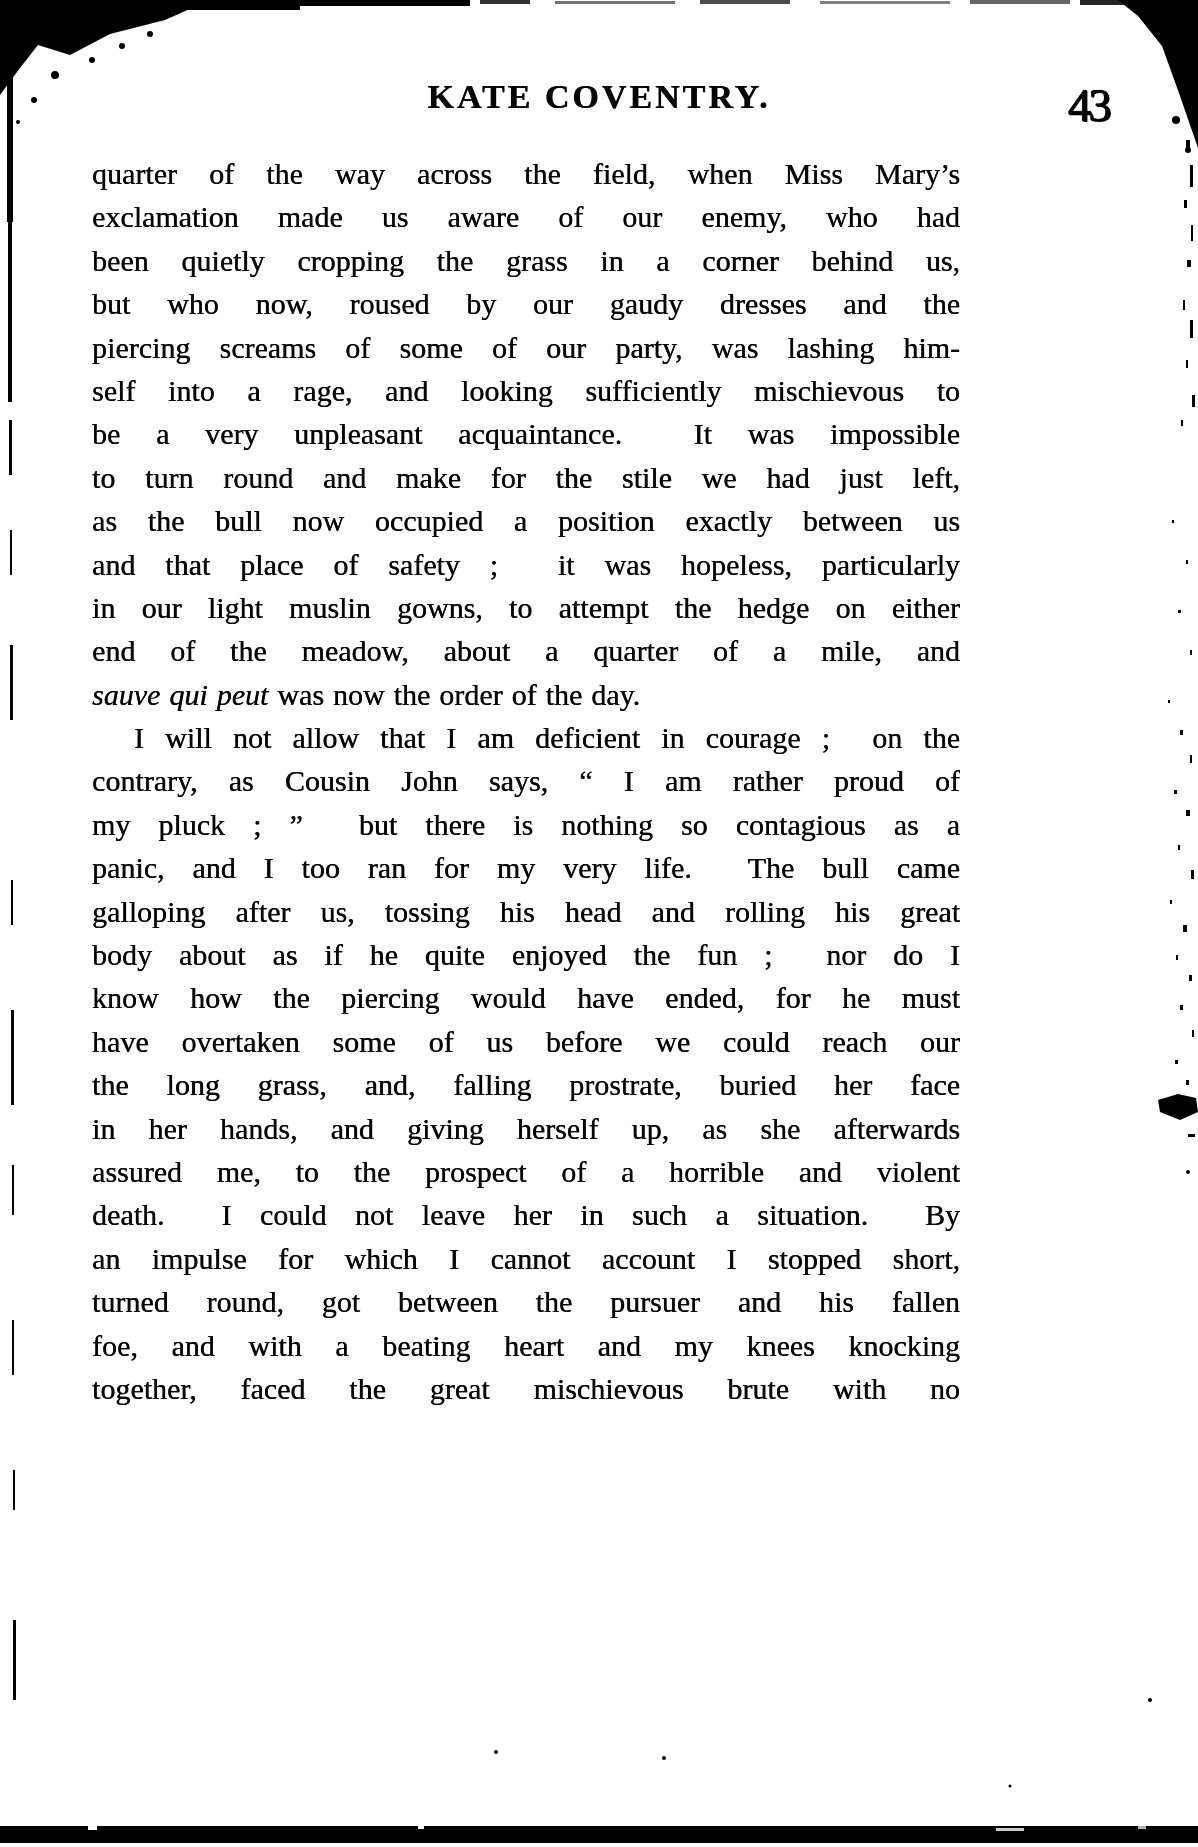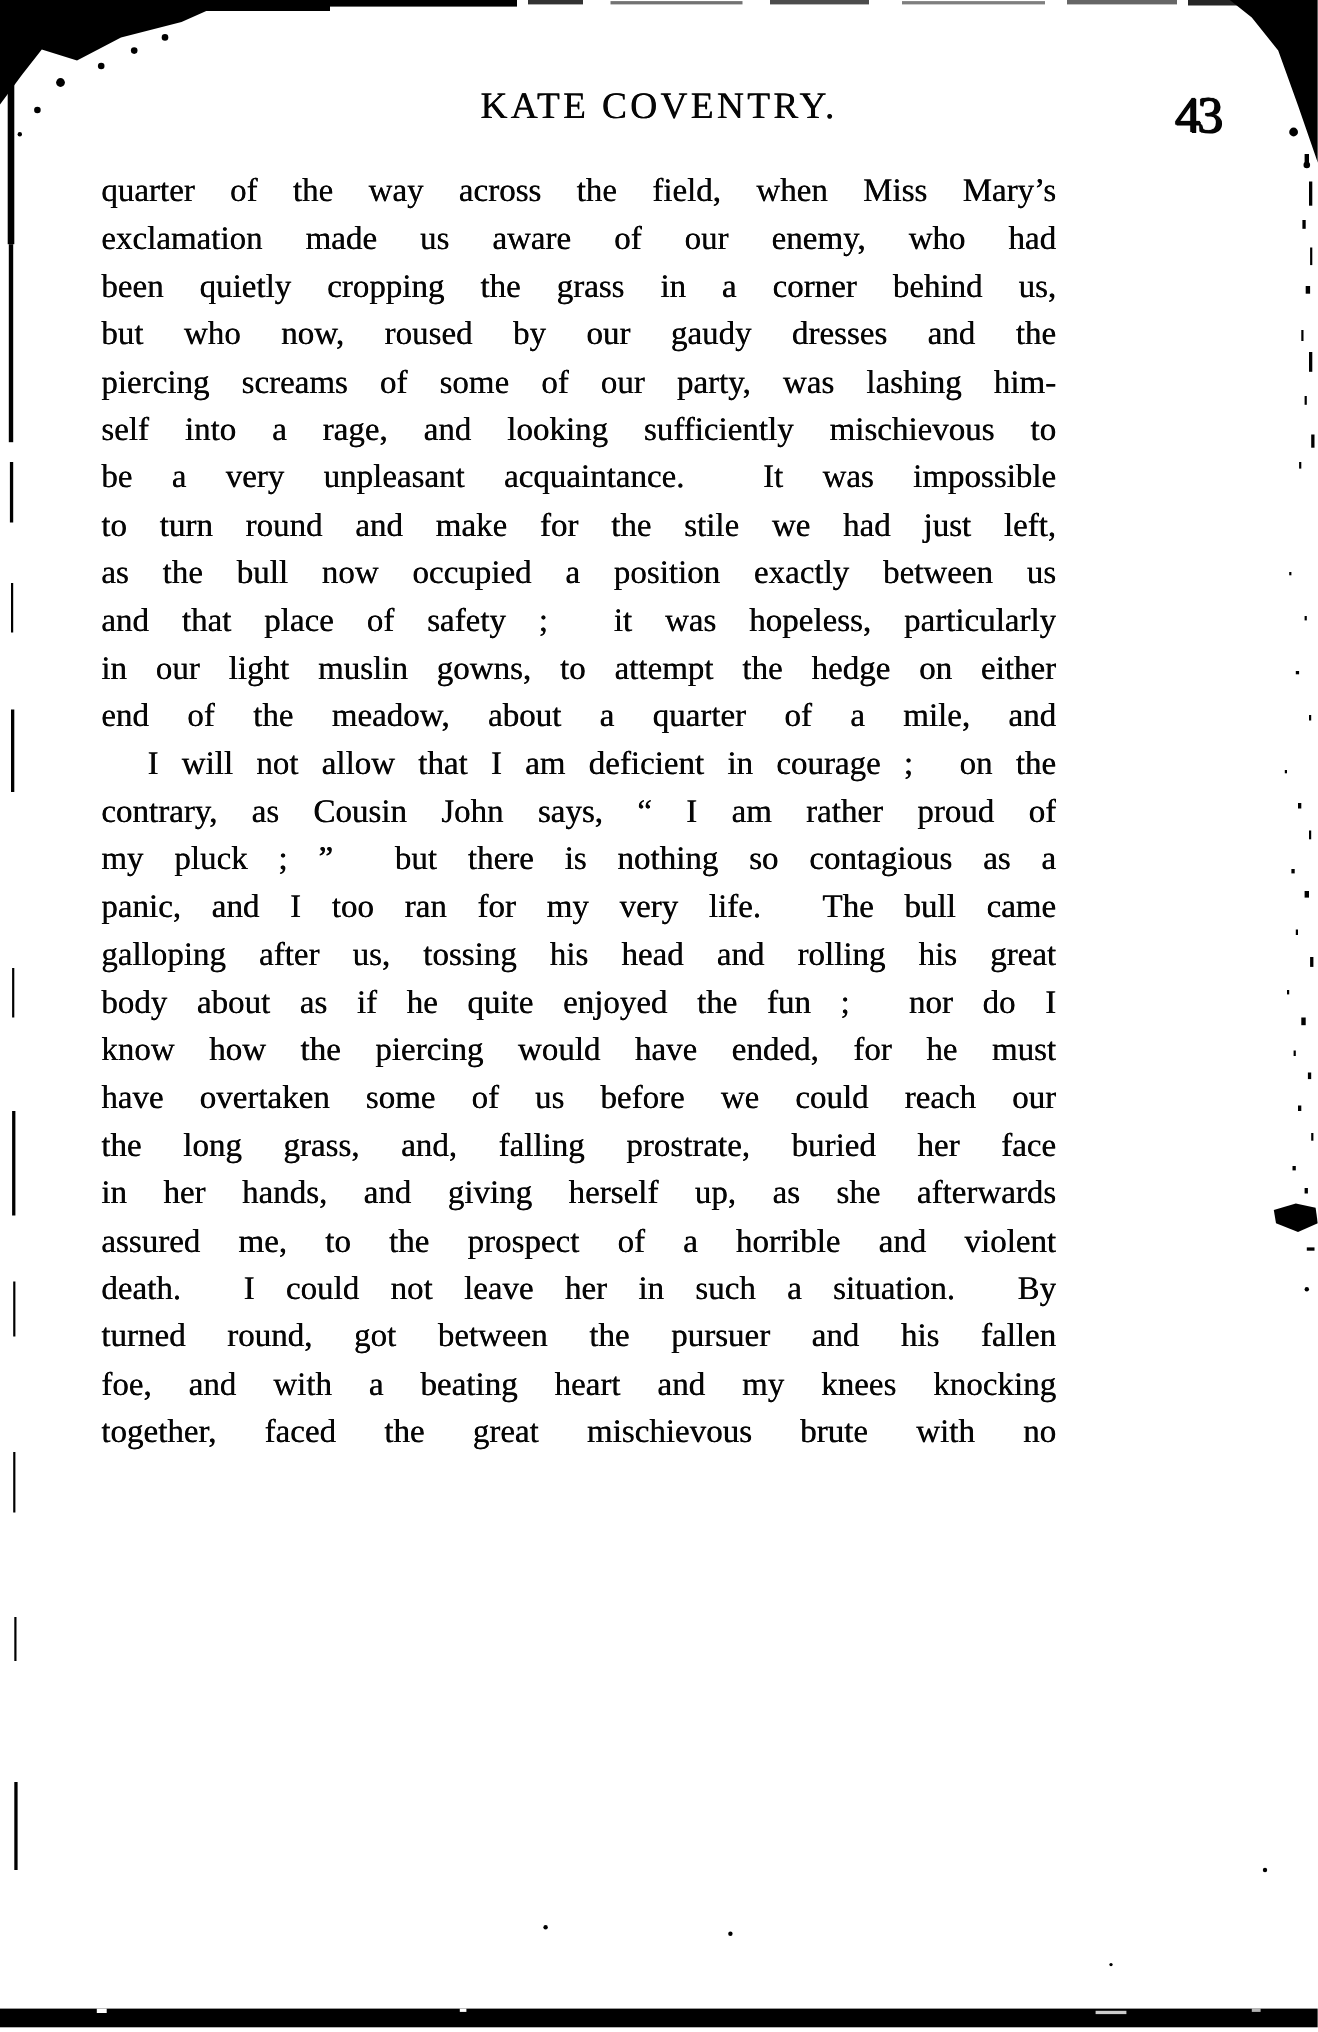--- a/index.html
+++ b/index.html
@@ -20,21 +20,21 @@
   .page-header {
     position: absolute; left: 0; top: 78px;
     width: 1198px; height: 50px;
   }
   .title {
     position: absolute; left: 99px; top: 0;
     width: 1000px;
     text-align: center;
     font-size: 34px;
     letter-spacing: 3px;
-    font-weight: 400;
+    font-weight: 700;
     text-shadow: 0.4px 0 0 currentColor;
   }
   .page-number {
     position: absolute; left: 1068px; top: 0;
     font-size: 47px;
     font-weight: 400;
     letter-spacing: -3px;
     text-shadow: 0 0 1px #000, 0.8px 0.6px 0 #000, -0.5px 0.4px 0 #000;
   }
   .body-text {
@@ -169,30 +169,32 @@
       <div class="line">but who now, roused by our gaudy dresses and the</div>
       <div class="line">piercing screams of some of our party, was lashing him-</div>
       <div class="line">self into a rage, and looking sufficiently mischievous to</div>
       <div class="line">be a very unpleasant acquaintance. &nbsp;It was impossible</div>
       <div class="line">to turn round and make for the stile we had just left,</div>
       <div class="line">as the bull now occupied a position exactly between us</div>
       <div class="line">and that place of safety ; &nbsp;it was hopeless, particularly</div>
       <div class="line">in our light muslin gowns, to attempt the hedge on either</div>
       <div class="line">end of the meadow, about a quarter of a mile, and</div>
     </div>
+  <div class="line para-last"><span class="it">sauve qui peut</span><span> was now the order of the day.</span></div>
   <div id="para2">
       <div class="line indent">I will not allow that I am deficient in courage ; &nbsp;on the</div>
       <div class="line">contrary, as Cousin John says, “ I am rather proud of</div>
       <div class="line">my pluck ; ” &nbsp;but there is nothing so contagious as a</div>
       <div class="line">panic, and I too ran for my very life. &nbsp;The bull came</div>
       <div class="line">galloping after us, tossing his head and rolling his great</div>
       <div class="line">body about as if he quite enjoyed the fun ; &nbsp;nor do I</div>
       <div class="line">know how the piercing would have ended, for he must</div>
       <div class="line">have overtaken some of us before we could reach our</div>
       <div class="line">the long grass, and, falling prostrate, buried her face</div>
       <div class="line">in her hands, and giving herself up, as she afterwards</div>
       <div class="line">assured me, to the prospect of a horrible and violent</div>
       <div class="line">death. &nbsp;I could not leave her in such a situation. &nbsp;By</div>
+      <div class="line">an impulse for which I cannot account I stopped short,</div>
       <div class="line">turned round, got between the pursuer and his fallen</div>
       <div class="line">foe, and with a beating heart and my knees knocking</div>
       <div class="line">together, faced the great mischievous brute with no</div>
     </div>
 </main>
 
 </body></html>

